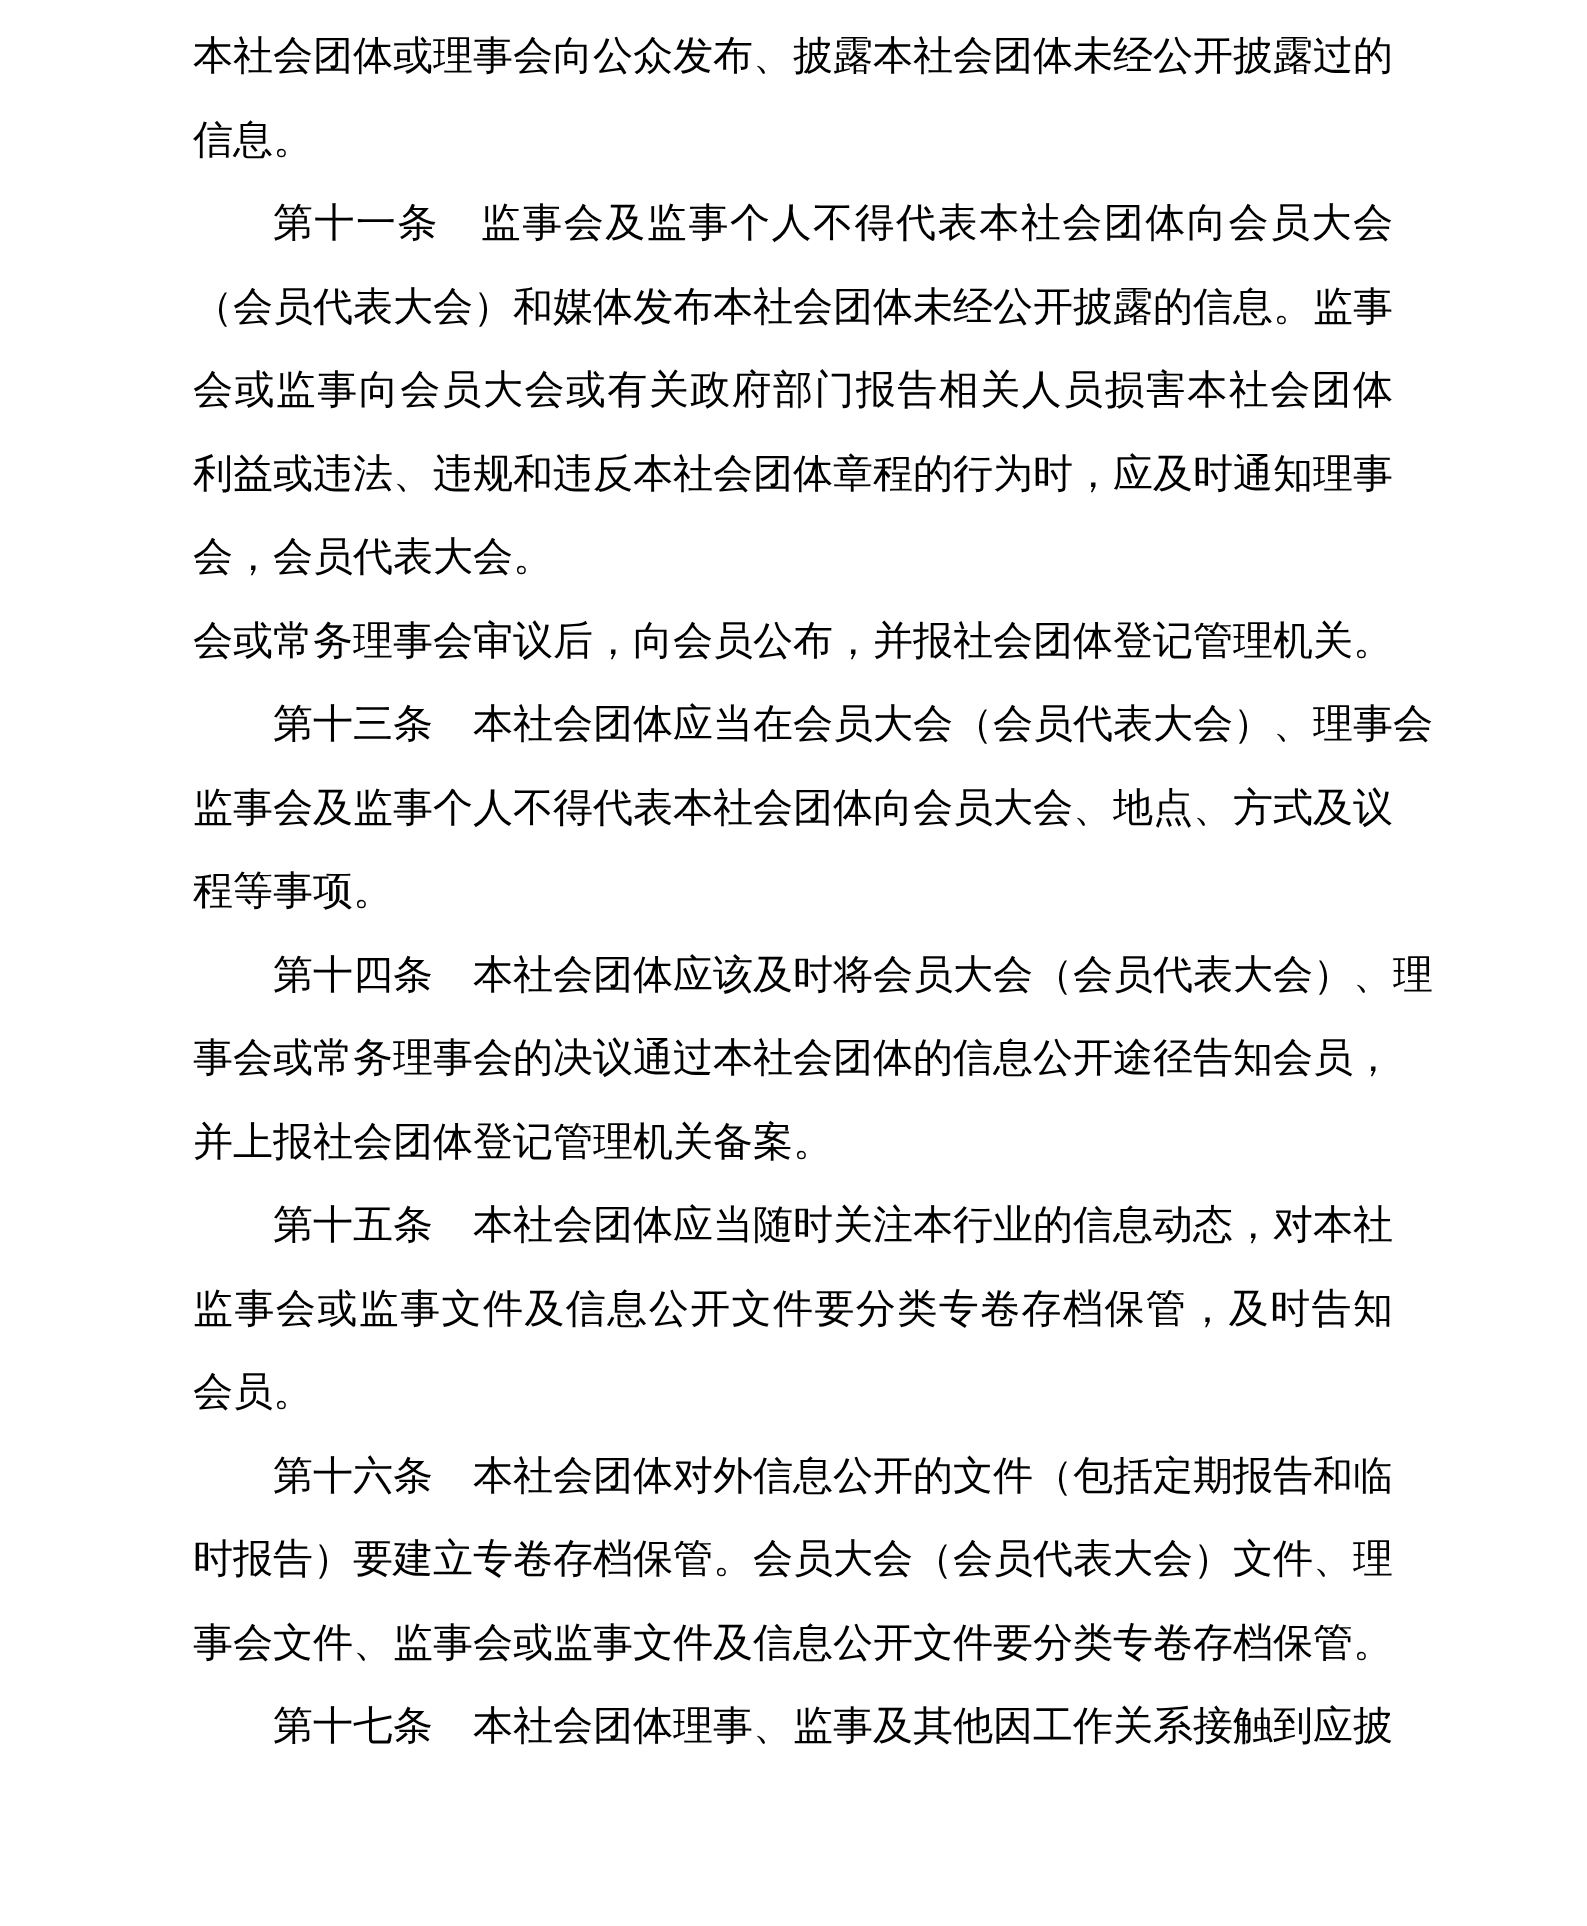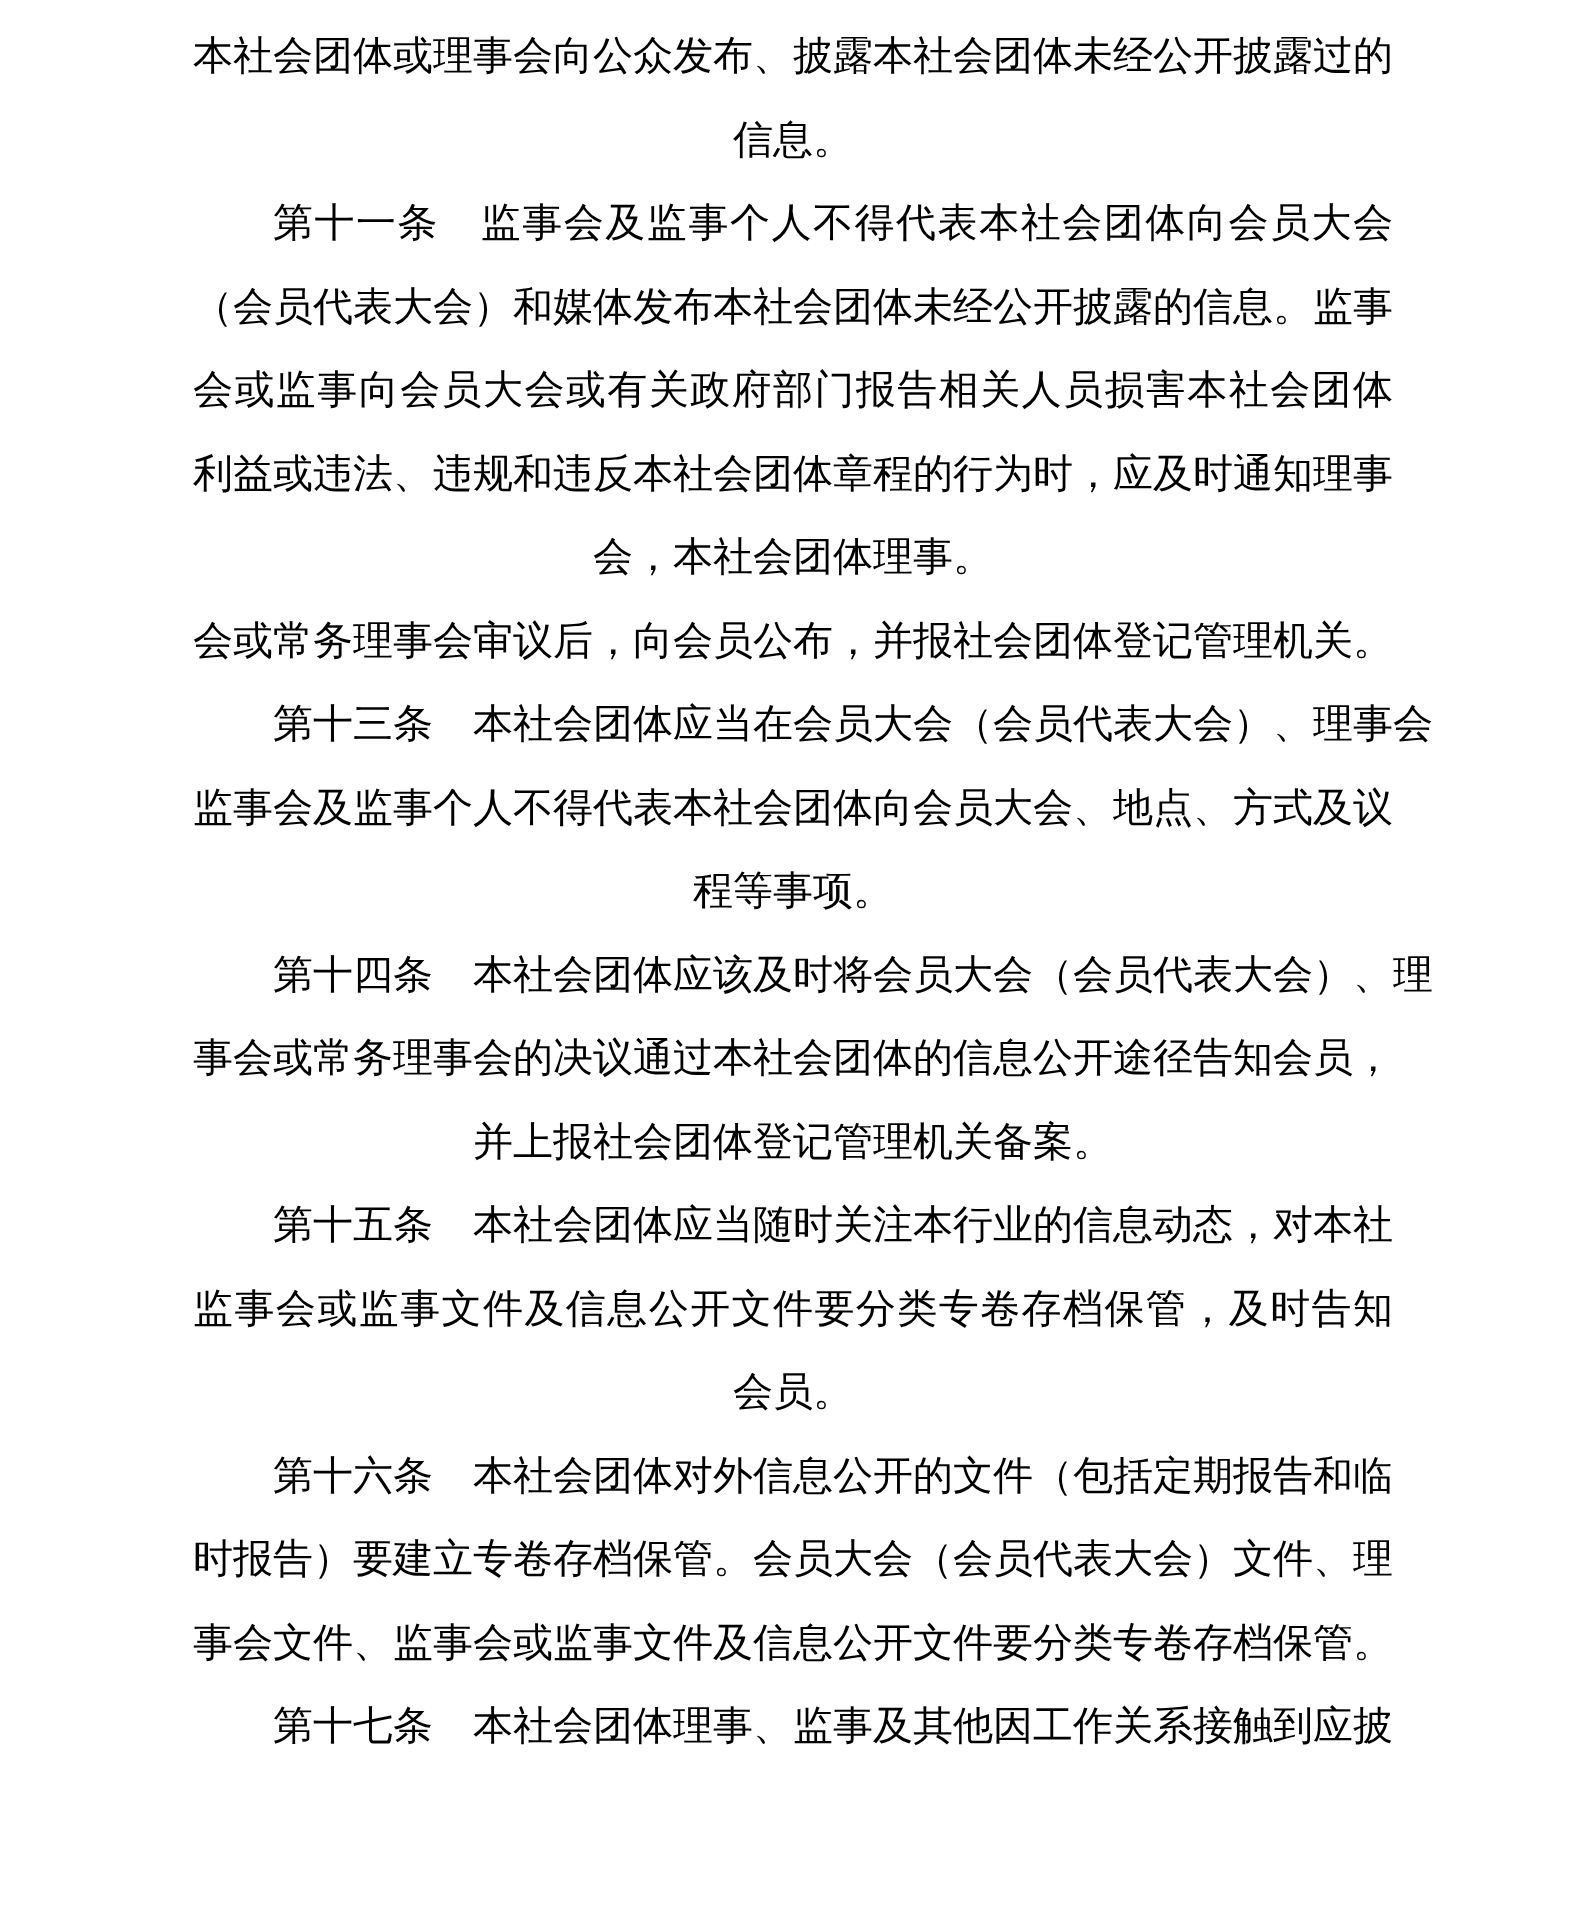--- a/index.html
+++ b/index.html
@@ -21,21 +21,21 @@
     top: 14px;
     width: 1200px;
   }
   .line {
     font-size: 40px;
     line-height: 83.5px;
     height: 83.5px;
     color: #000000;
     white-space: nowrap;
     overflow: visible;
-    text-align: center;
+    text-align: left;
   }
   .line.fill {
     text-align: justify;
     text-align-last: justify;
     text-justify: inter-character;
   }
   .line.indent {
     text-indent: 80px;
   }
 </style>
@@ -43,21 +43,21 @@
 <body>
 
 <div class="page" style="background: rgb(255, 255, 255);">
   <div class="doc-body" style="color: rgb(0, 0, 0);">
       <div class="line fill">本社会团体或理事会向公众发布、披露本社会团体未经公开披露过的</div>
       <div class="line">信息。</div>
       <div class="line indent fill">第十一条　监事会及监事个人不得代表本社会团体向会员大会</div>
       <div class="line fill">（会员代表大会）和媒体发布本社会团体未经公开披露的信息。监事</div>
       <div class="line fill">会或监事向会员大会或有关政府部门报告相关人员损害本社会团体</div>
       <div class="line fill">利益或违法、违规和违反本社会团体章程的行为时，应及时通知理事</div>
-      <div class="line">会，本社会团体理事。</div>
+      <div class="line">会，会员代表大会。</div>
       <div class="line fill">会或常务理事会审议后，向会员公布，并报社会团体登记管理机关。</div>
       <div class="line indent fill">第十三条　本社会团体应当在会员大会（会员代表大会）、理事会</div>
       <div class="line fill">监事会及监事个人不得代表本社会团体向会员大会、地点、方式及议</div>
       <div class="line">程等事项。</div>
       <div class="line indent fill">第十四条　本社会团体应该及时将会员大会（会员代表大会）、理</div>
       <div class="line fill">事会或常务理事会的决议通过本社会团体的信息公开途径告知会员，</div>
       <div class="line">并上报社会团体登记管理机关备案。</div>
       <div class="line indent fill">第十五条　本社会团体应当随时关注本行业的信息动态，对本社</div>
       <div class="line fill">监事会或监事文件及信息公开文件要分类专卷存档保管，及时告知</div>
       <div class="line">会员。</div>

